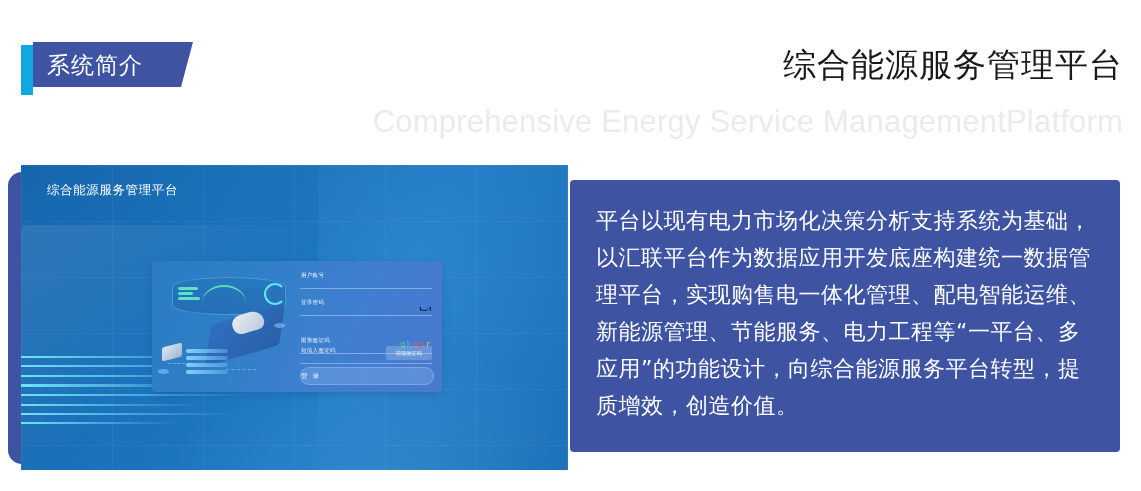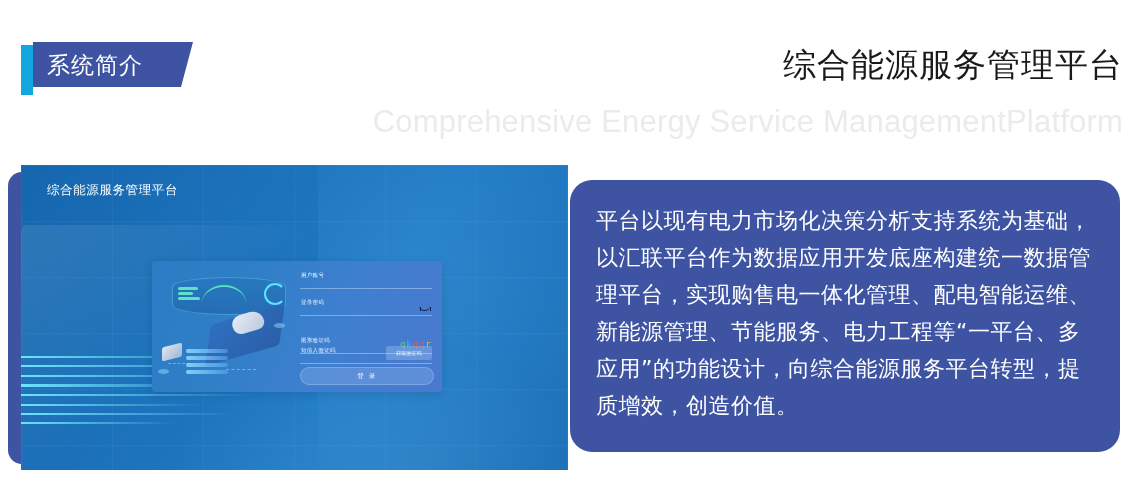--- a/index.html
+++ b/index.html
@@ -326,34 +326,34 @@
     left: 0;
     top: 98px;
     width: 132px;
     height: 16px;
     border-radius: 9px;
     background: rgba(120,165,225,0.48);
     border: 1px solid rgba(200,225,255,0.30);
     color: #ffffff;
     font-size: 6.5px;
     letter-spacing: 1.5px;
-    text-align: center;
+    text-align: left;
     line-height: 16px;
     font-family: "DejaVu Sans", sans-serif;
   }
 
   
   #description-block {
     position: absolute;
     left: 570px;
     top: 180px;
     width: 550px;
     height: 272px;
     background: #3e54a3;
-    border-radius: 22px;
+    border-radius: 4px;
   }
   #description-text {
     position: absolute;
     left: 26px;
     top: 22px;
     width: 500px;
     font-size: 22px;
     line-height: 37px;
     color: #ffffff;
     letter-spacing: 0.5px;

